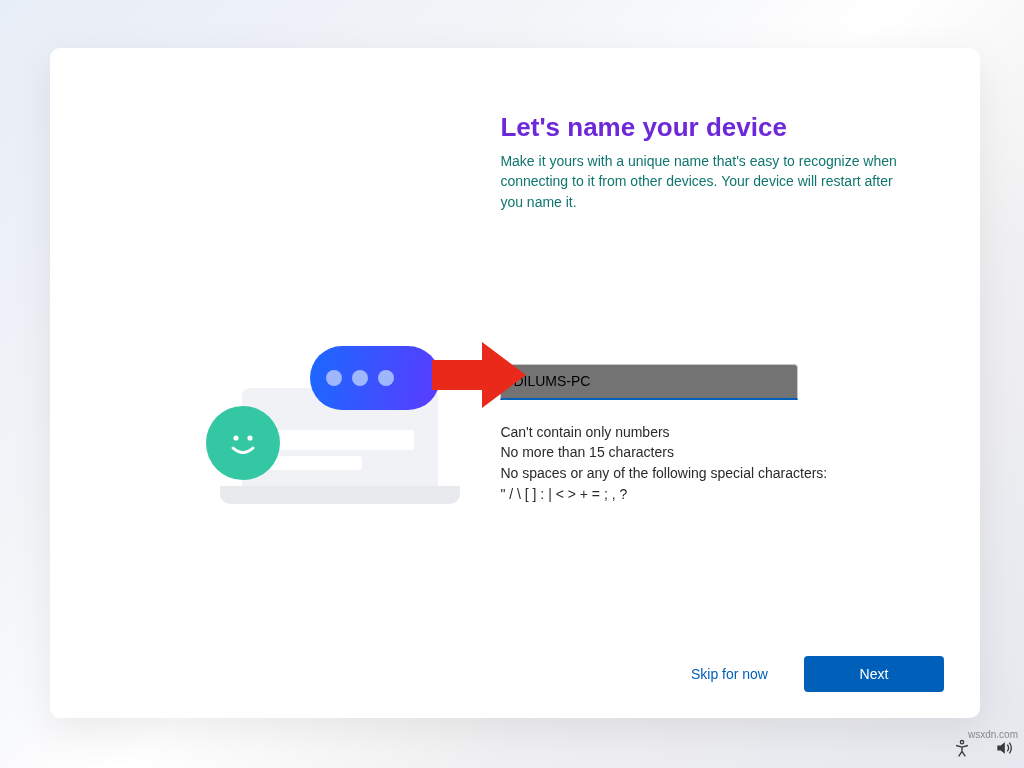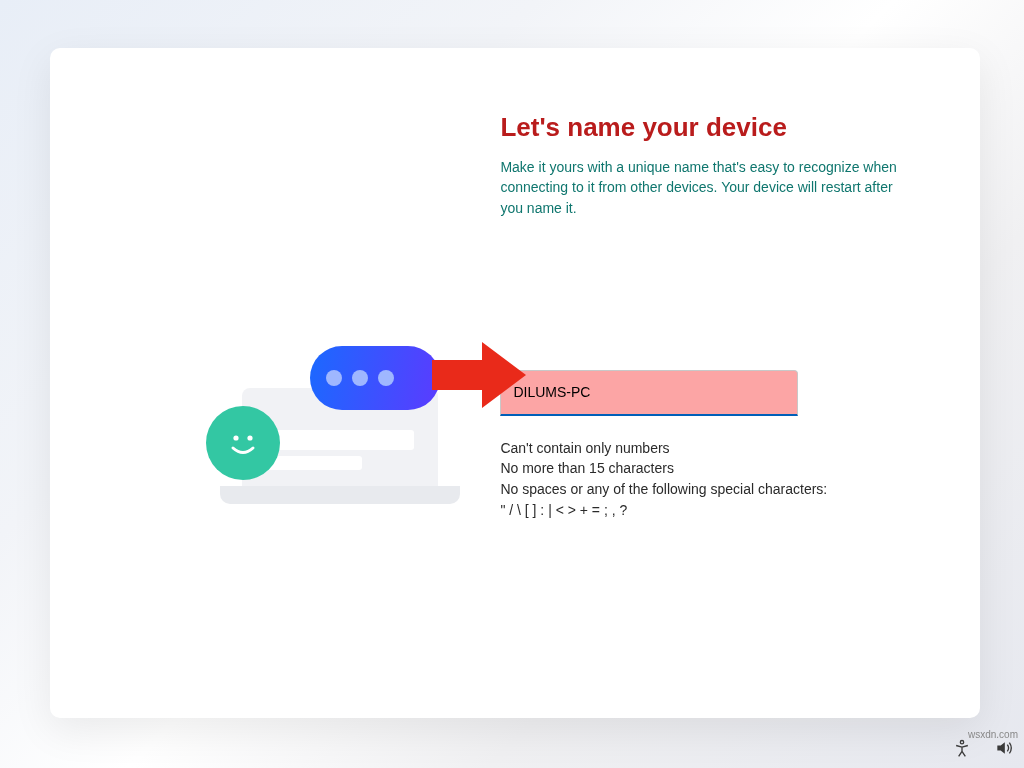--- a/index.html
+++ b/index.html
@@ -27,41 +27,41 @@
       position: relative;
     }
     .right-pane {
       width: 52%;
       padding: 64px 48px 0 4px;
       position: relative;
     }
     .heading {
       font-size: 26px;
       font-weight: 600;
-      color: #b91c1c;
-      margin-bottom: 14px;
+      color: #6d28d9;
+      margin-bottom: 8px;
     }
     .subheading {
       font-size: 14px;
       line-height: 1.45;
       color: #0f766e;
       max-width: 400px;
     }
     .input-wrap { margin-top: 152px; max-width: 298px; }
     .device-input {
       width: 100%;
-      height: 46px;
+      height: 36px;
       border: 1px solid #c8c8c8;
       border-bottom: 2px solid #005fb8;
       border-radius: 4px 4px 0 0;
       padding: 0 12px;
       font-size: 14px;
       font-family: inherit;
       outline: none;
-      background: #fca5a5;
+      background: #737373;
     }
     .rules {
       margin-top: 23px;
       font-size: 14px;
       color: #2a2a2a;
       line-height: 1.4;
     }
     .rules div { margin-bottom: 1px; }
     .footer {
       position: absolute;
@@ -193,20 +193,24 @@
       <input type="text" class="device-input" value="DILUMS-PC" style="">
     </div>
 
     <div class="rules">
       <div>Can't contain only numbers</div>
       <div>No more than 15 characters</div>
       <div>No spaces or any of the following special characters:</div>
       <div>" / \ [ ] : | &lt; &gt; + = ; , ?</div>
     </div>
 
+    <div class="footer">
+      <button class="skip-link">Skip for now</button>
+      <button class="next-btn">Next</button>
+    </div>
   </div>
 </div>
 
 <div class="arrow">
   <svg viewBox="0 0 94 74">
     <polygon points="0,22 50,22 50,4 94,37 50,70 50,52 0,52" fill="#e92a1a"></polygon>
   </svg>
 </div>
 
 <div class="tray">

